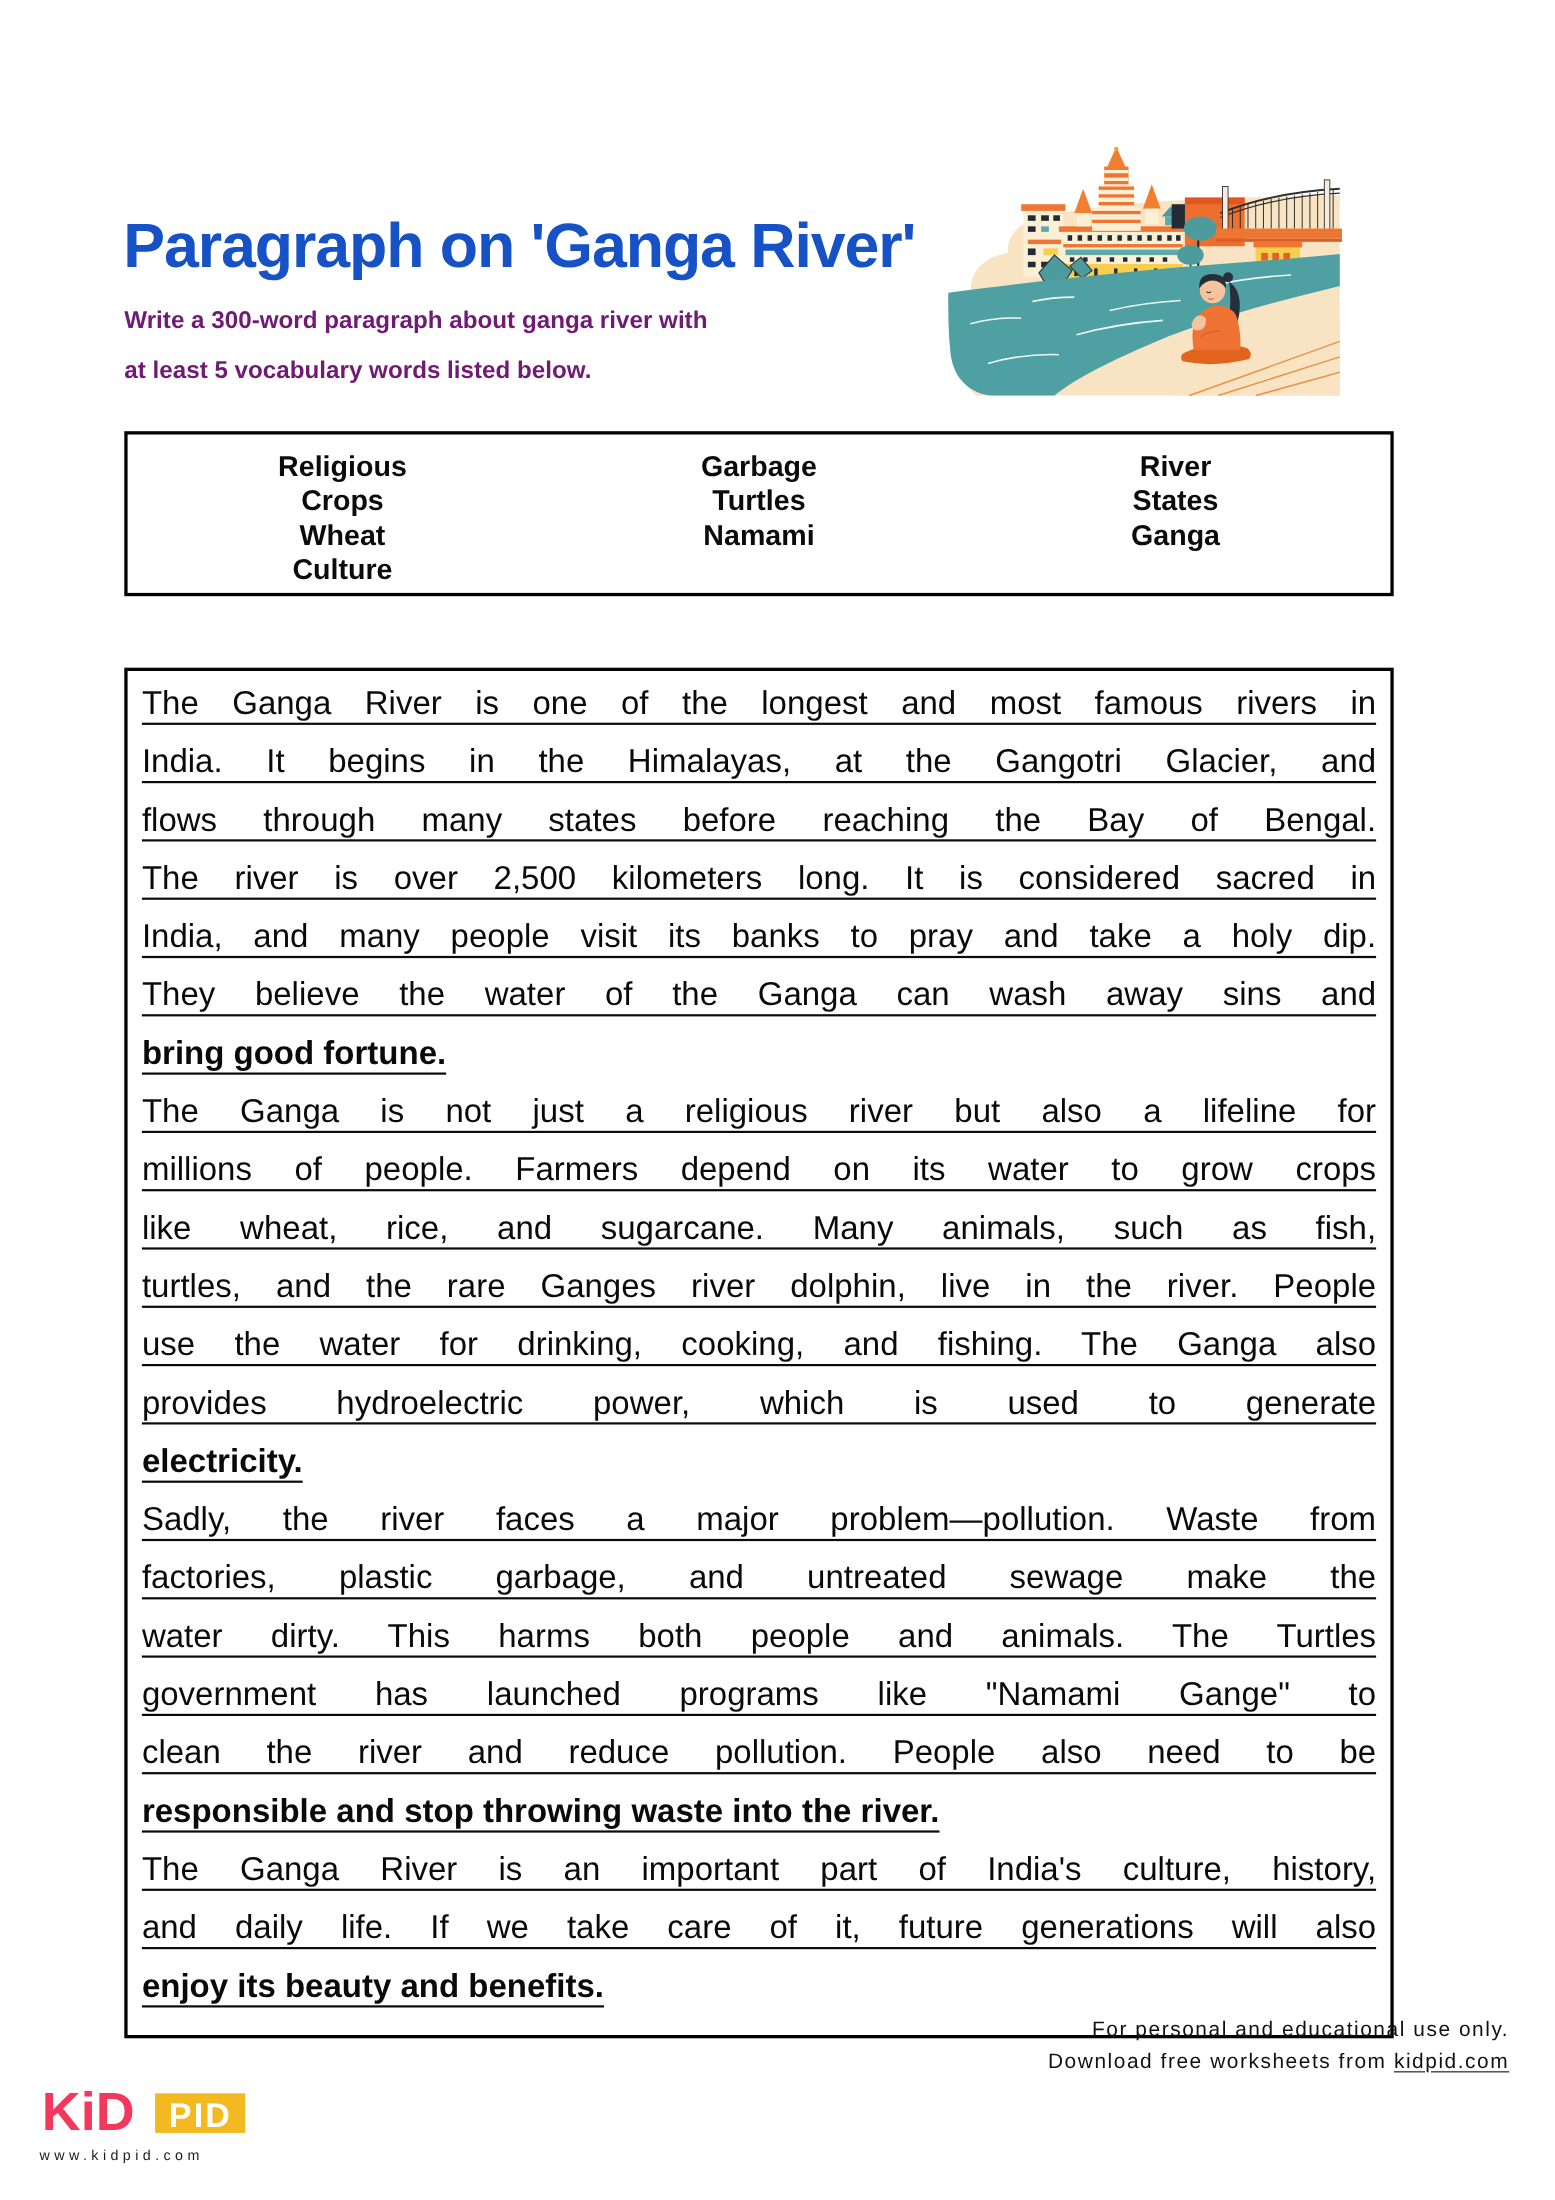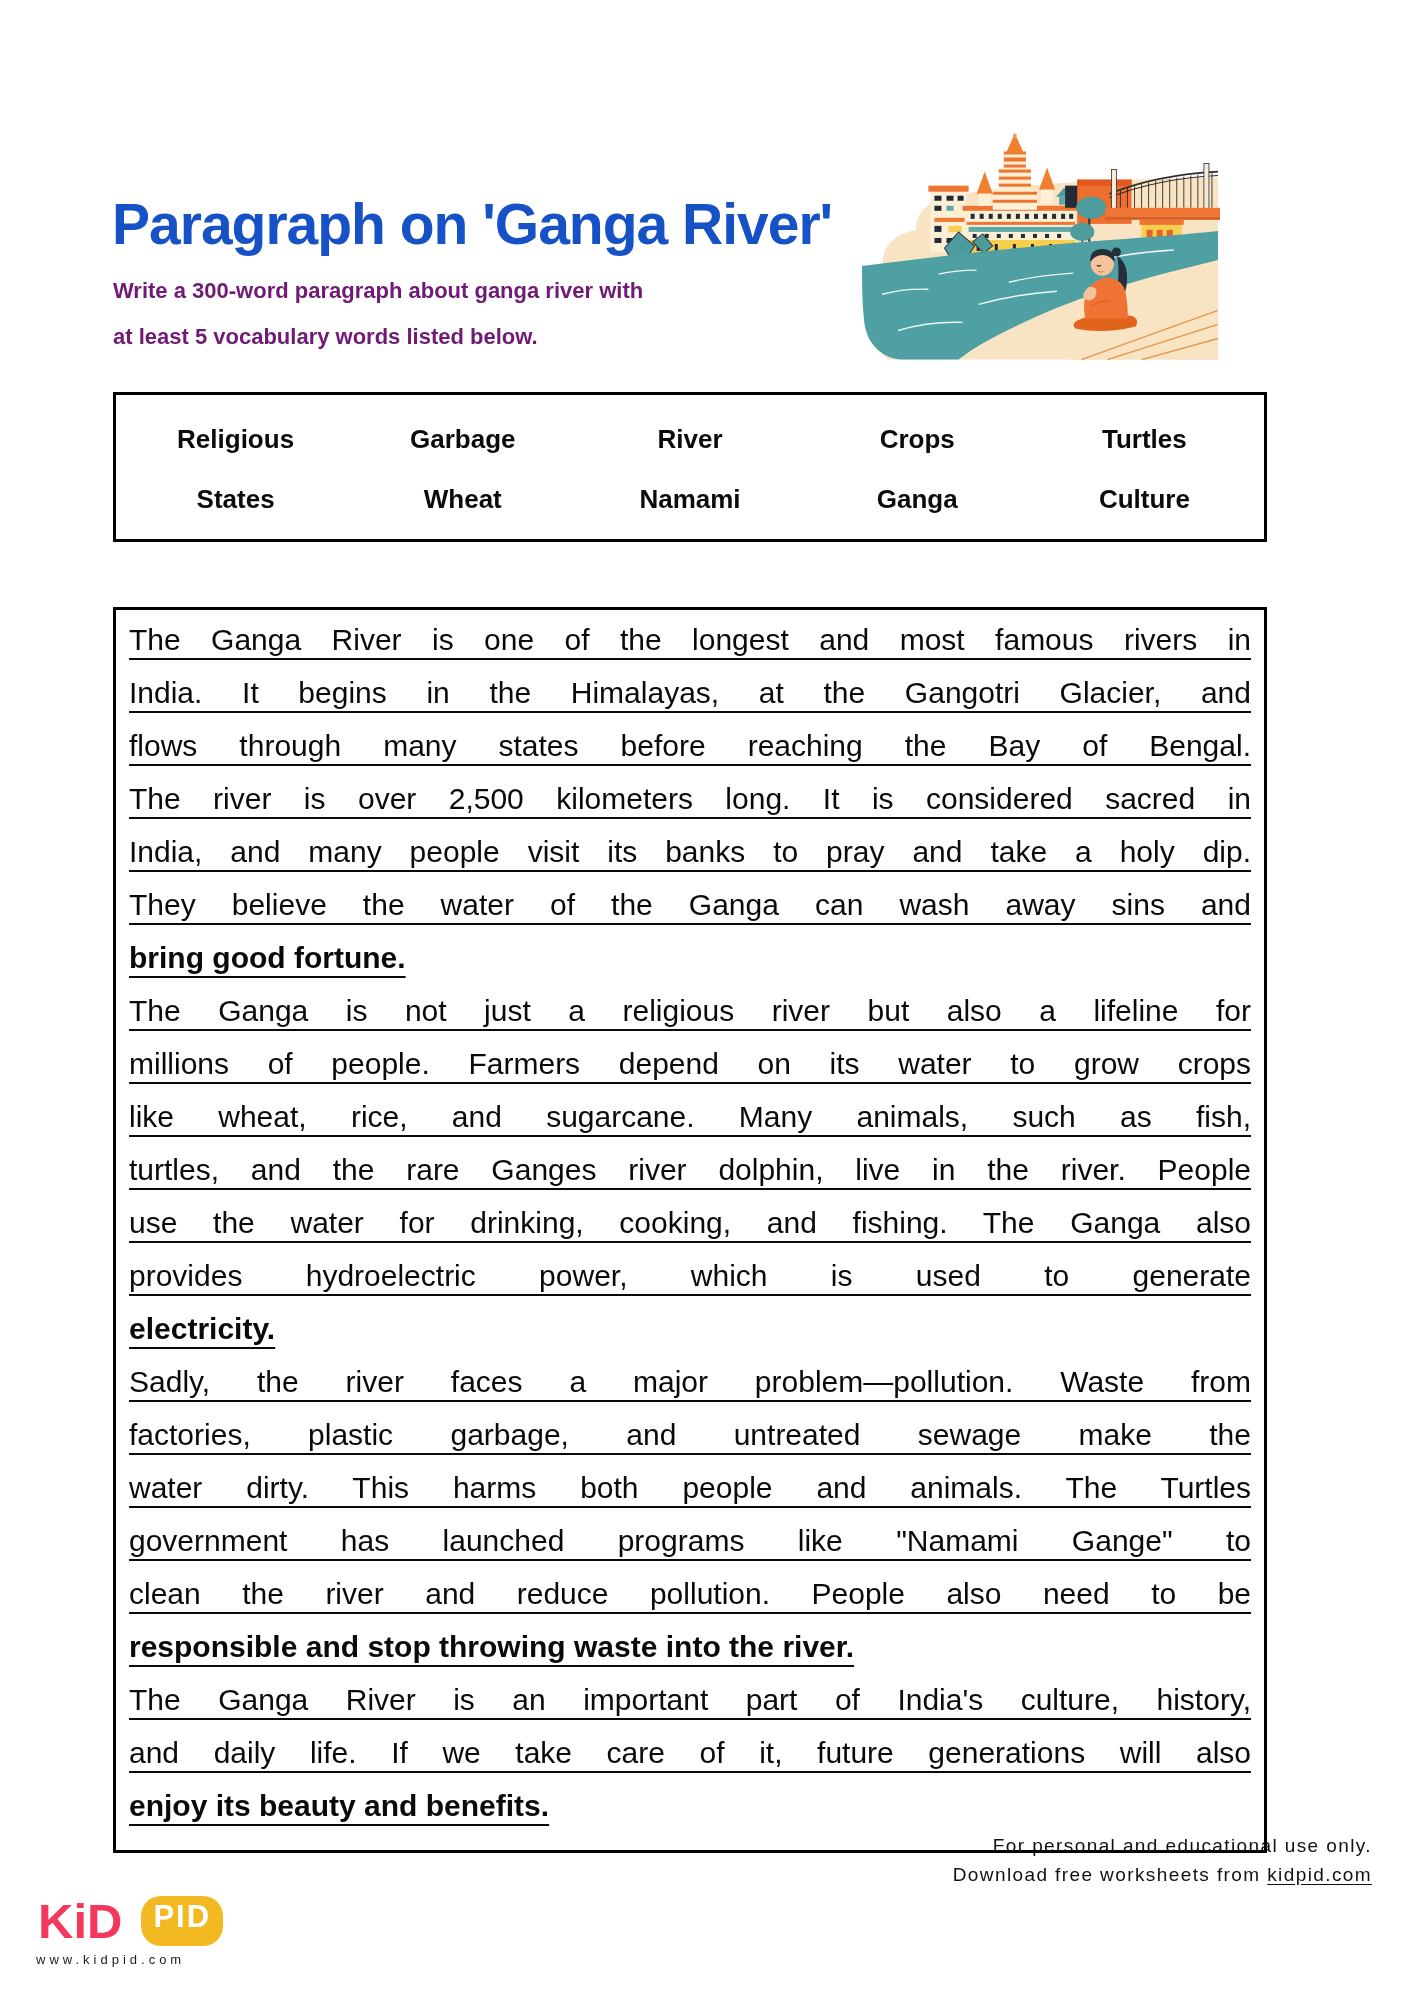--- a/index.html
+++ b/index.html
@@ -14,21 +14,21 @@
     color:#1652C6;white-space:nowrap;
   }
   .instructions{
     position:absolute;left:113px;top:246px;width:760px;
     font-size:22px;font-weight:700;line-height:46px;color:#701a75;
   }
   .illustration{position:absolute;left:858px;top:133px;width:362px;height:227px;}
   .vocab-box{
     position:absolute;left:113px;top:392px;width:1154px;height:150px;
     border:3px solid #000;box-sizing:border-box;
-    display:grid;grid-template-columns:repeat(5,1fr);grid-template-rows:1fr 1fr;
+    display:grid;grid-template-columns:repeat(3,1fr);grid-template-rows:1fr 1fr;
     align-items:center;justify-items:center;padding:14px 6px 10px;
   }
   .vocab-word{font-size:26px;font-weight:700;color:#0b0b0b;}
   .essay-box{
     position:absolute;left:113px;top:607px;width:1154px;height:1246px;
     border:3px solid #000;box-sizing:border-box;
     padding:3px 13px 0 13px;
   }
   .essay-line{
     font-size:30px;line-height:53px;color:#0a0a0a;white-space:normal;
@@ -36,21 +36,21 @@
     text-decoration:underline;text-decoration-thickness:2px;
     text-underline-offset:8px;text-decoration-skip-ink:none;
   }
   .essay-line.para-end{text-align-last:left;font-weight:bold;}
   .footer-logo{
     position:absolute;left:38px;top:1896px;display:flex;align-items:center;gap:19px;
   }
   .logo-kid{font-size:49px;font-weight:800;color:#F4375C;letter-spacing:0px;line-height:1;}
   .logo-pid{
     background:#F3B920;color:#ffffff;font-size:31px;font-weight:800;letter-spacing:2px;
-    border-radius:20px;padding:5px 12px 14px;line-height:1;
+    border-radius:0;padding:5px 12px 0;line-height:1;
   }
   .footer-site{
     position:absolute;left:36px;top:1952px;font-size:13px;letter-spacing:4px;color:#1c1c1c;
   }
   .footer-notice{
     position:absolute;right:42px;top:1831px;text-align:right;
     font-size:19px;line-height:29px;letter-spacing:1.4px;color:#111;
   }
   .footer-notice .link{text-decoration:underline;text-underline-offset:3px;}
 </style>

